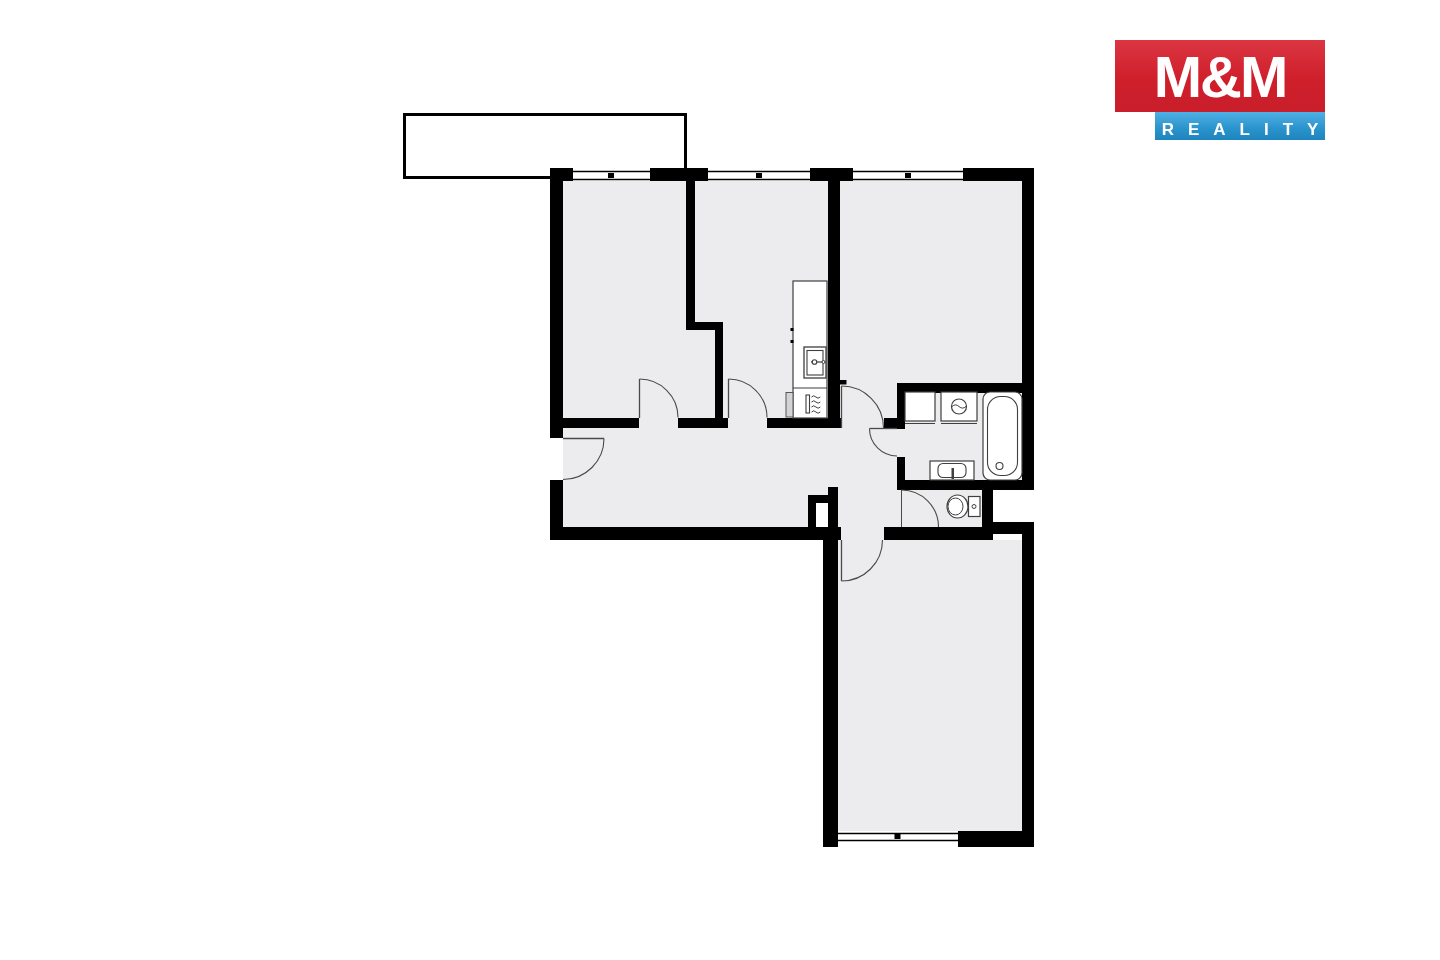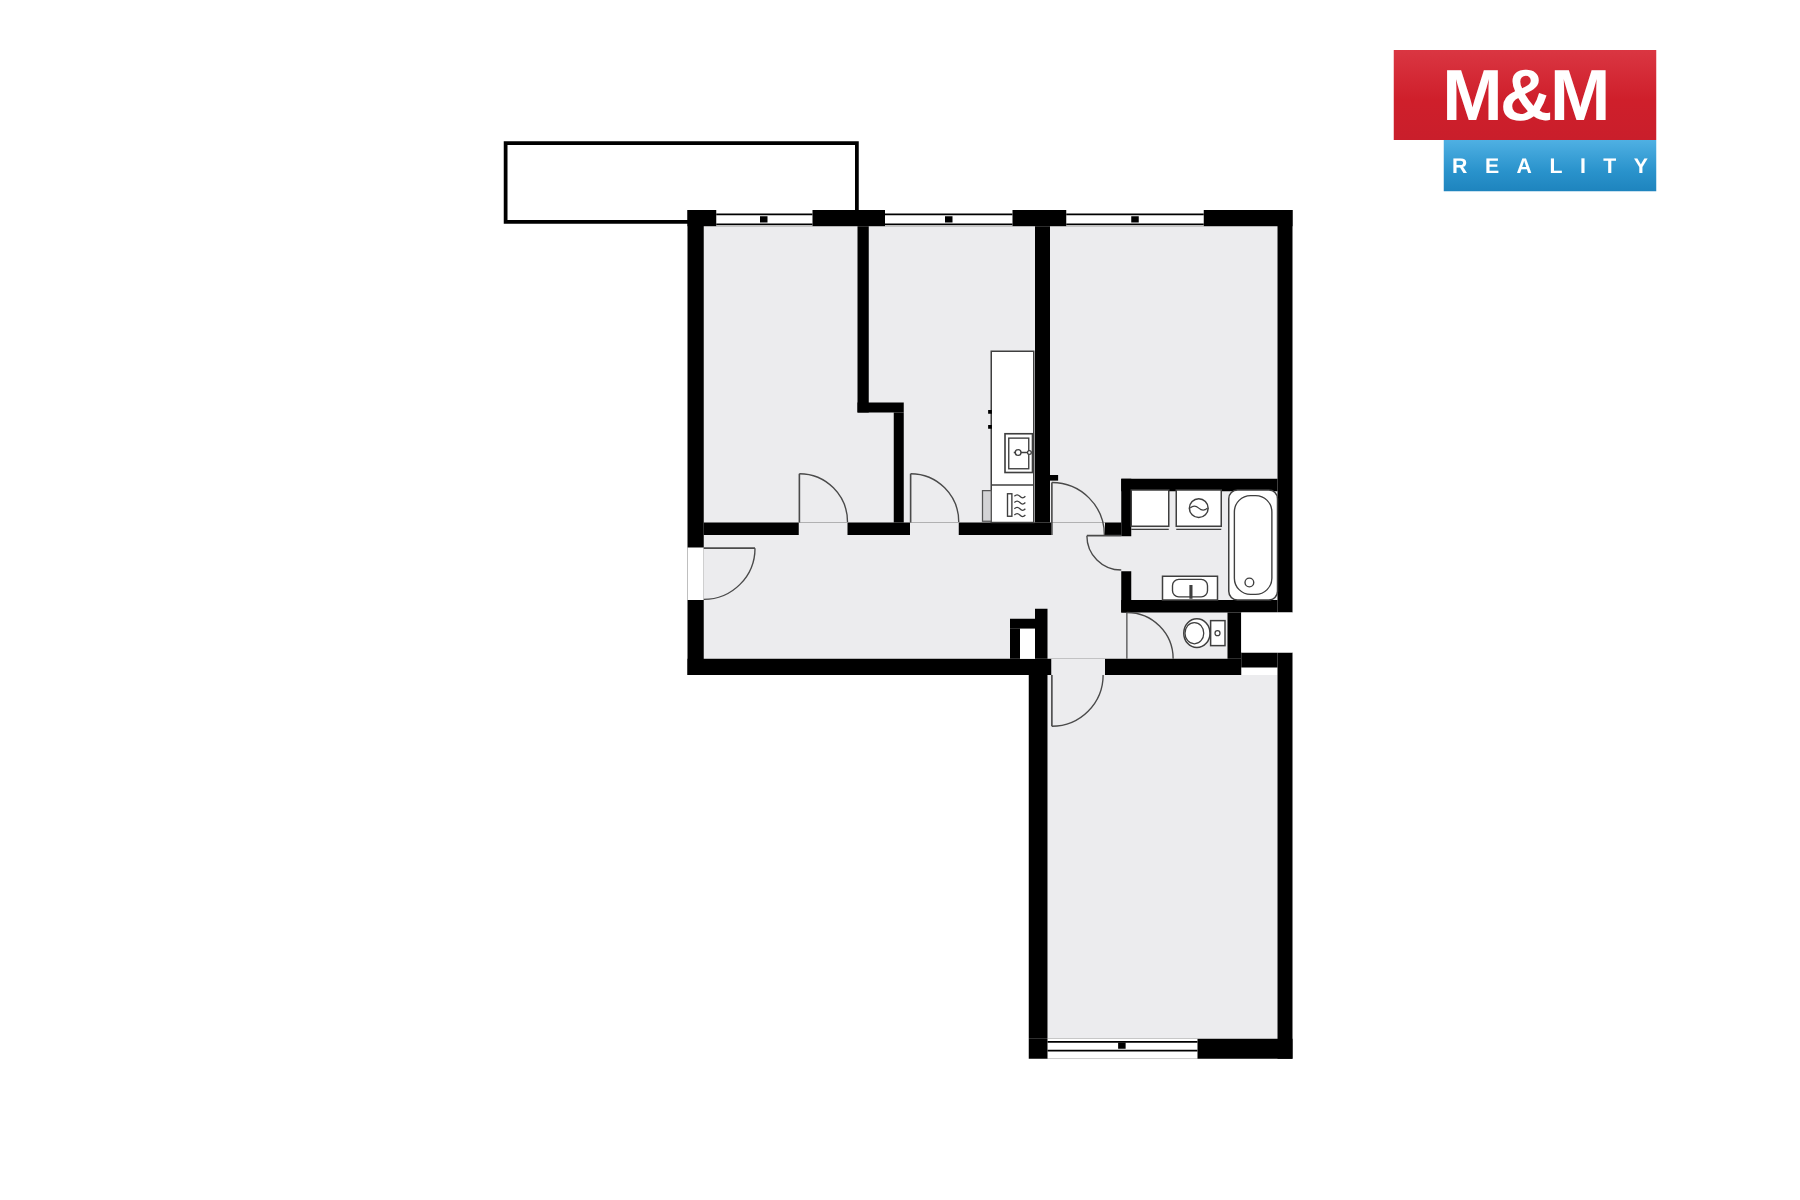--- a/index.html
+++ b/index.html
@@ -4,22 +4,22 @@
 <style>
   html,body{margin:0;padding:0;background:#ffffff;}
   .page{position:relative;width:1440px;height:960px;background:#ffffff;overflow:hidden;
         font-family:"Liberation Sans",sans-serif;}
   .plan-svg{position:absolute;left:0;top:0;}
   .logo{position:absolute;left:1115px;top:40px;width:210px;}
   .logo-top{height:72px;background:linear-gradient(180deg,#da3642 0%,#cf1f2b 55%,#c91e2b 100%);
             display:flex;align-items:center;justify-content:center;}
   .logo-top span{color:#ffffff;font-weight:bold;font-size:58px;letter-spacing:-2px;
                  font-family:"Liberation Sans",sans-serif;}
-  .logo-bottom{height:41px;background:linear-gradient(180deg,#4fb0e3 0%,#2a93cc 60%,#1e84be 100%);
-               display:flex;align-items:center;justify-content:center;margin-left:40px;}
+  .logo-bottom{height:28px;background:linear-gradient(180deg,#4fb0e3 0%,#2a93cc 60%,#1e84be 100%);
+               display:flex;align-items:flex-end;justify-content:center;margin-left:40px;}
   .logo-bottom span{color:#ffffff;font-weight:bold;font-size:17px;letter-spacing:14px;
                     margin-right:-14px;font-family:"Liberation Sans",sans-serif;}
 </style>
 </head>
 <body>
 
 <div class="page">
   <svg class="plan-svg" width="1440" height="960" viewBox="0 0 1440 960" xmlns="http://www.w3.org/2000/svg">
       <rect x="563" y="181" width="459" height="346" fill="#ececee"></rect>
       <rect x="838" y="540" width="184" height="291" fill="#ececee"></rect>

